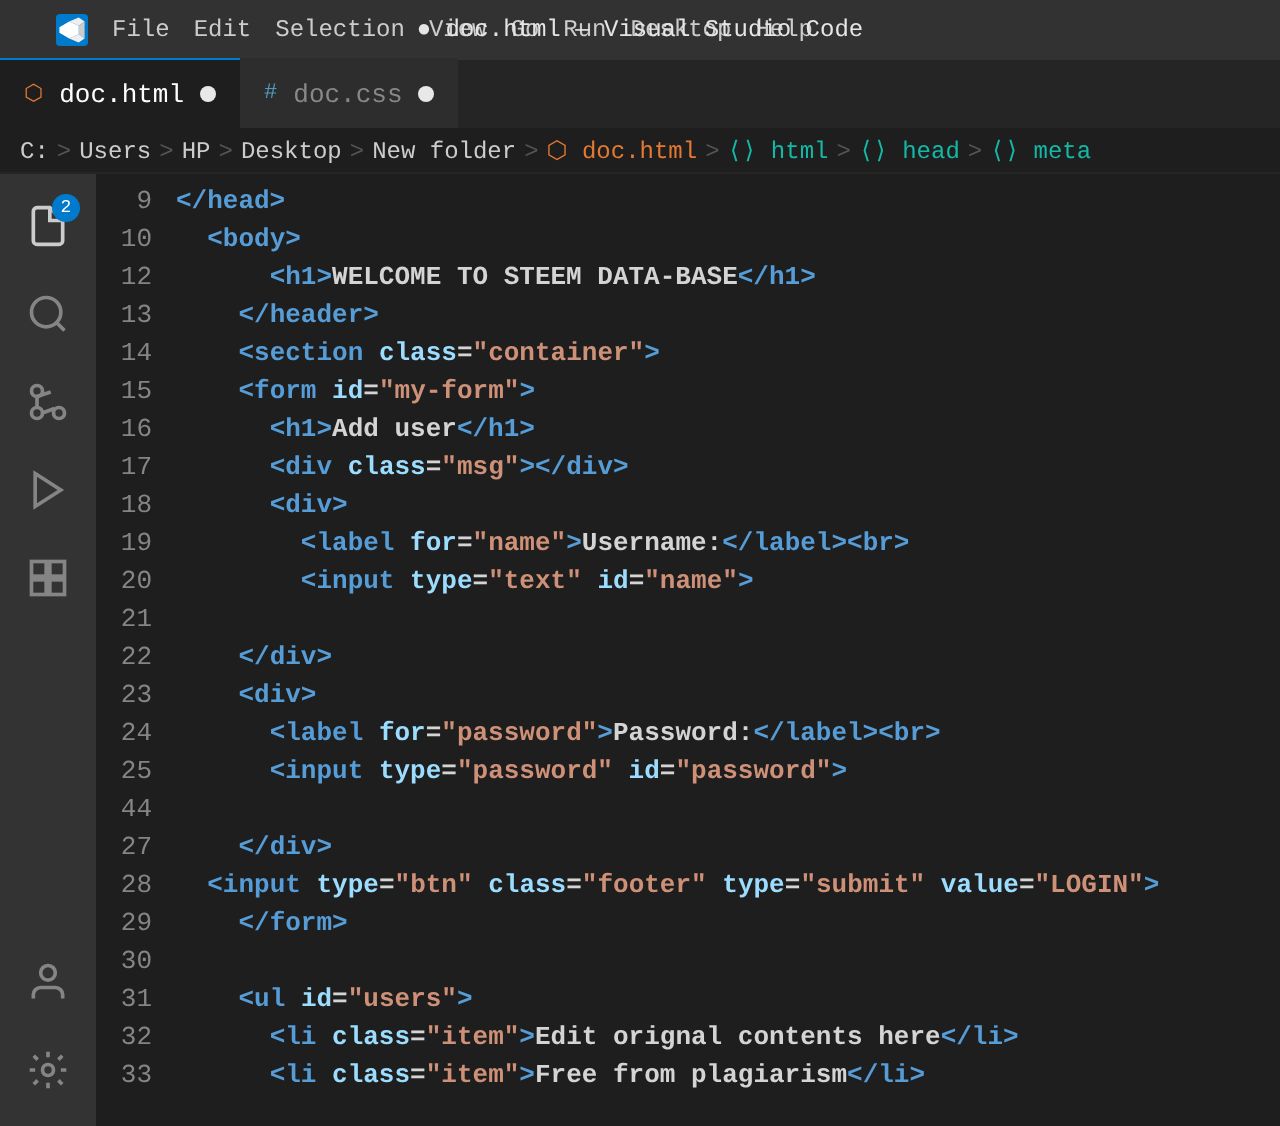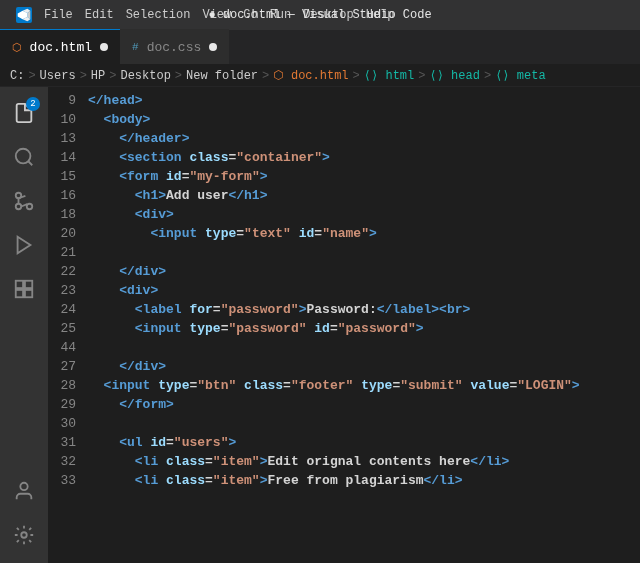--- a/index.html
+++ b/index.html
@@ -15,21 +15,21 @@
       overflow: hidden;
     }
 
     
     .title-bar {
       background: #323233;
       height: 30px;
       display: flex;
       align-items: center;
       justify-content: space-between;
-      padding: 0 16px;
+      padding: 0 28px;
       font-size: 12px;
       color: #cccccc;
       flex-shrink: 0;
     }
     .title-bar-left {
       display: flex;
       align-items: center;
       gap: 12px;
     }
     .menu-items {
@@ -329,38 +329,50 @@
     <div class="code-lines" id="code-lines-container">
     <div class="code-line">
           <span class="line-num">9</span>
           <span class="line-content"><span class="tag">&lt;/head&gt;</span></span>
         </div>
         <div class="code-line">
           <span class="line-num">10</span>
           <span class="line-content">  <span class="tag">&lt;body&gt;</span></span>
         </div>
         <div class="code-line">
+          <span class="line-num">12</span>
+          <span class="line-content">      <span class="tag">&lt;h1&gt;</span><span class="text">WELCOME TO STEEM DATA-BASE</span><span class="tag">&lt;/h1&gt;</span></span>
+        </div>
+        <div class="code-line">
           <span class="line-num">13</span>
           <span class="line-content">    <span class="tag">&lt;/header&gt;</span></span>
         </div>
         <div class="code-line">
           <span class="line-num">14</span>
           <span class="line-content">    <span class="tag">&lt;section</span> <span class="attr">class</span><span class="equals">=</span><span class="val">"container"</span><span class="tag">&gt;</span></span>
         </div>
         <div class="code-line">
           <span class="line-num">15</span>
           <span class="line-content">    <span class="tag">&lt;form</span> <span class="attr">id</span><span class="equals">=</span><span class="val">"my-form"</span><span class="tag">&gt;</span></span>
         </div>
         <div class="code-line">
           <span class="line-num">16</span>
           <span class="line-content">      <span class="tag">&lt;h1&gt;</span><span class="text">Add user</span><span class="tag">&lt;/h1&gt;</span></span>
         </div>
         <div class="code-line">
+          <span class="line-num">17</span>
+          <span class="line-content">      <span class="tag">&lt;div</span> <span class="attr">class</span><span class="equals">=</span><span class="val">"msg"</span><span class="tag">&gt;&lt;/div&gt;</span></span>
+        </div>
+        <div class="code-line">
           <span class="line-num">18</span>
           <span class="line-content">      <span class="tag">&lt;div&gt;</span></span>
+        </div>
+        <div class="code-line">
+          <span class="line-num">19</span>
+          <span class="line-content">        <span class="tag">&lt;label</span> <span class="attr">for</span><span class="equals">=</span><span class="val">"name"</span><span class="tag">&gt;</span><span class="text">Username:</span><span class="tag">&lt;/label&gt;&lt;br&gt;</span></span>
         </div>
         <div class="code-line">
           <span class="line-num">20</span>
           <span class="line-content">        <span class="tag">&lt;input</span> <span class="attr">type</span><span class="equals">=</span><span class="val">"text"</span> <span class="attr">id</span><span class="equals">=</span><span class="val">"name"</span><span class="tag">&gt;</span></span>
         </div>
         <div class="code-line">
           <span class="line-num">21</span>
           <span class="line-content"></span>
         </div>
         <div class="code-line">

